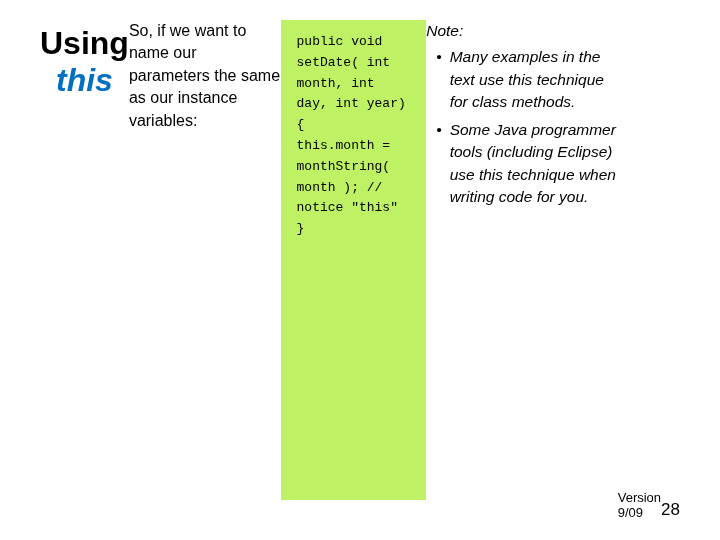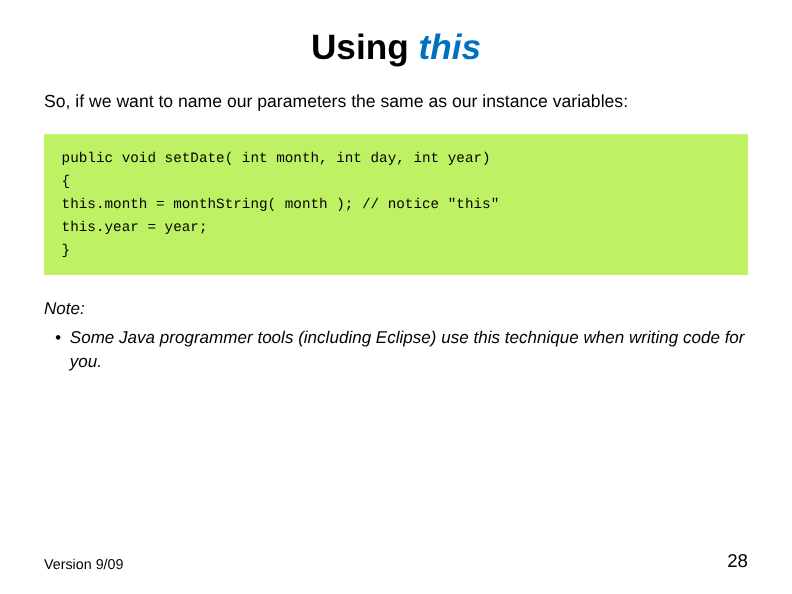--- a/index.html
+++ b/index.html
@@ -15,21 +15,21 @@
       font-family: Arial, Helvetica, sans-serif;
       overflow: hidden;
     }
 
     .slide {
       width: 720px;
       height: 540px;
       background: #ffffff;
       padding: 20px 40px 20px 40px;
       display: flex;
-      flex-direction: column;
+      flex-direction: row;
     }
 
     .slide-title {
       text-align: center;
       font-size: 32px;
       font-weight: bold;
       color: #000000;
       margin-bottom: 20px;
       margin-top: 5px;
     }
@@ -115,27 +115,29 @@
   <h1 class="slide-title">
     <span>Using </span><span class="keyword">this</span>
   </h1>
 
   <p class="intro-text">So, if we want to name our parameters the same as our instance variables:</p>
 
   <div class="code-block">
     <div><span>public void setDate( int month, int day, int year)</span></div>
     <div><span>{</span></div>
     <div><span>    this.month = monthString( month );  // notice "this"</span></div>
-    <div><span>    this.year = year;</span></div>
     <div><span>}</span></div>
   </div>
 
   <div class="note-section">
     <p class="note-label">Note:</p>
     <ul class="bullet-list">
+      <li>
+        <span>Many examples in the text use this technique for class methods.</span>
+      </li>
       <li>
         <span>Some Java programmer tools (including Eclipse) use this technique when writing code for you.</span>
       </li>
     </ul>
   </div>
 
   <div class="footer">
     <span class="footer-version">Version 9/09</span>
     <span class="footer-page">28</span>
   </div>

